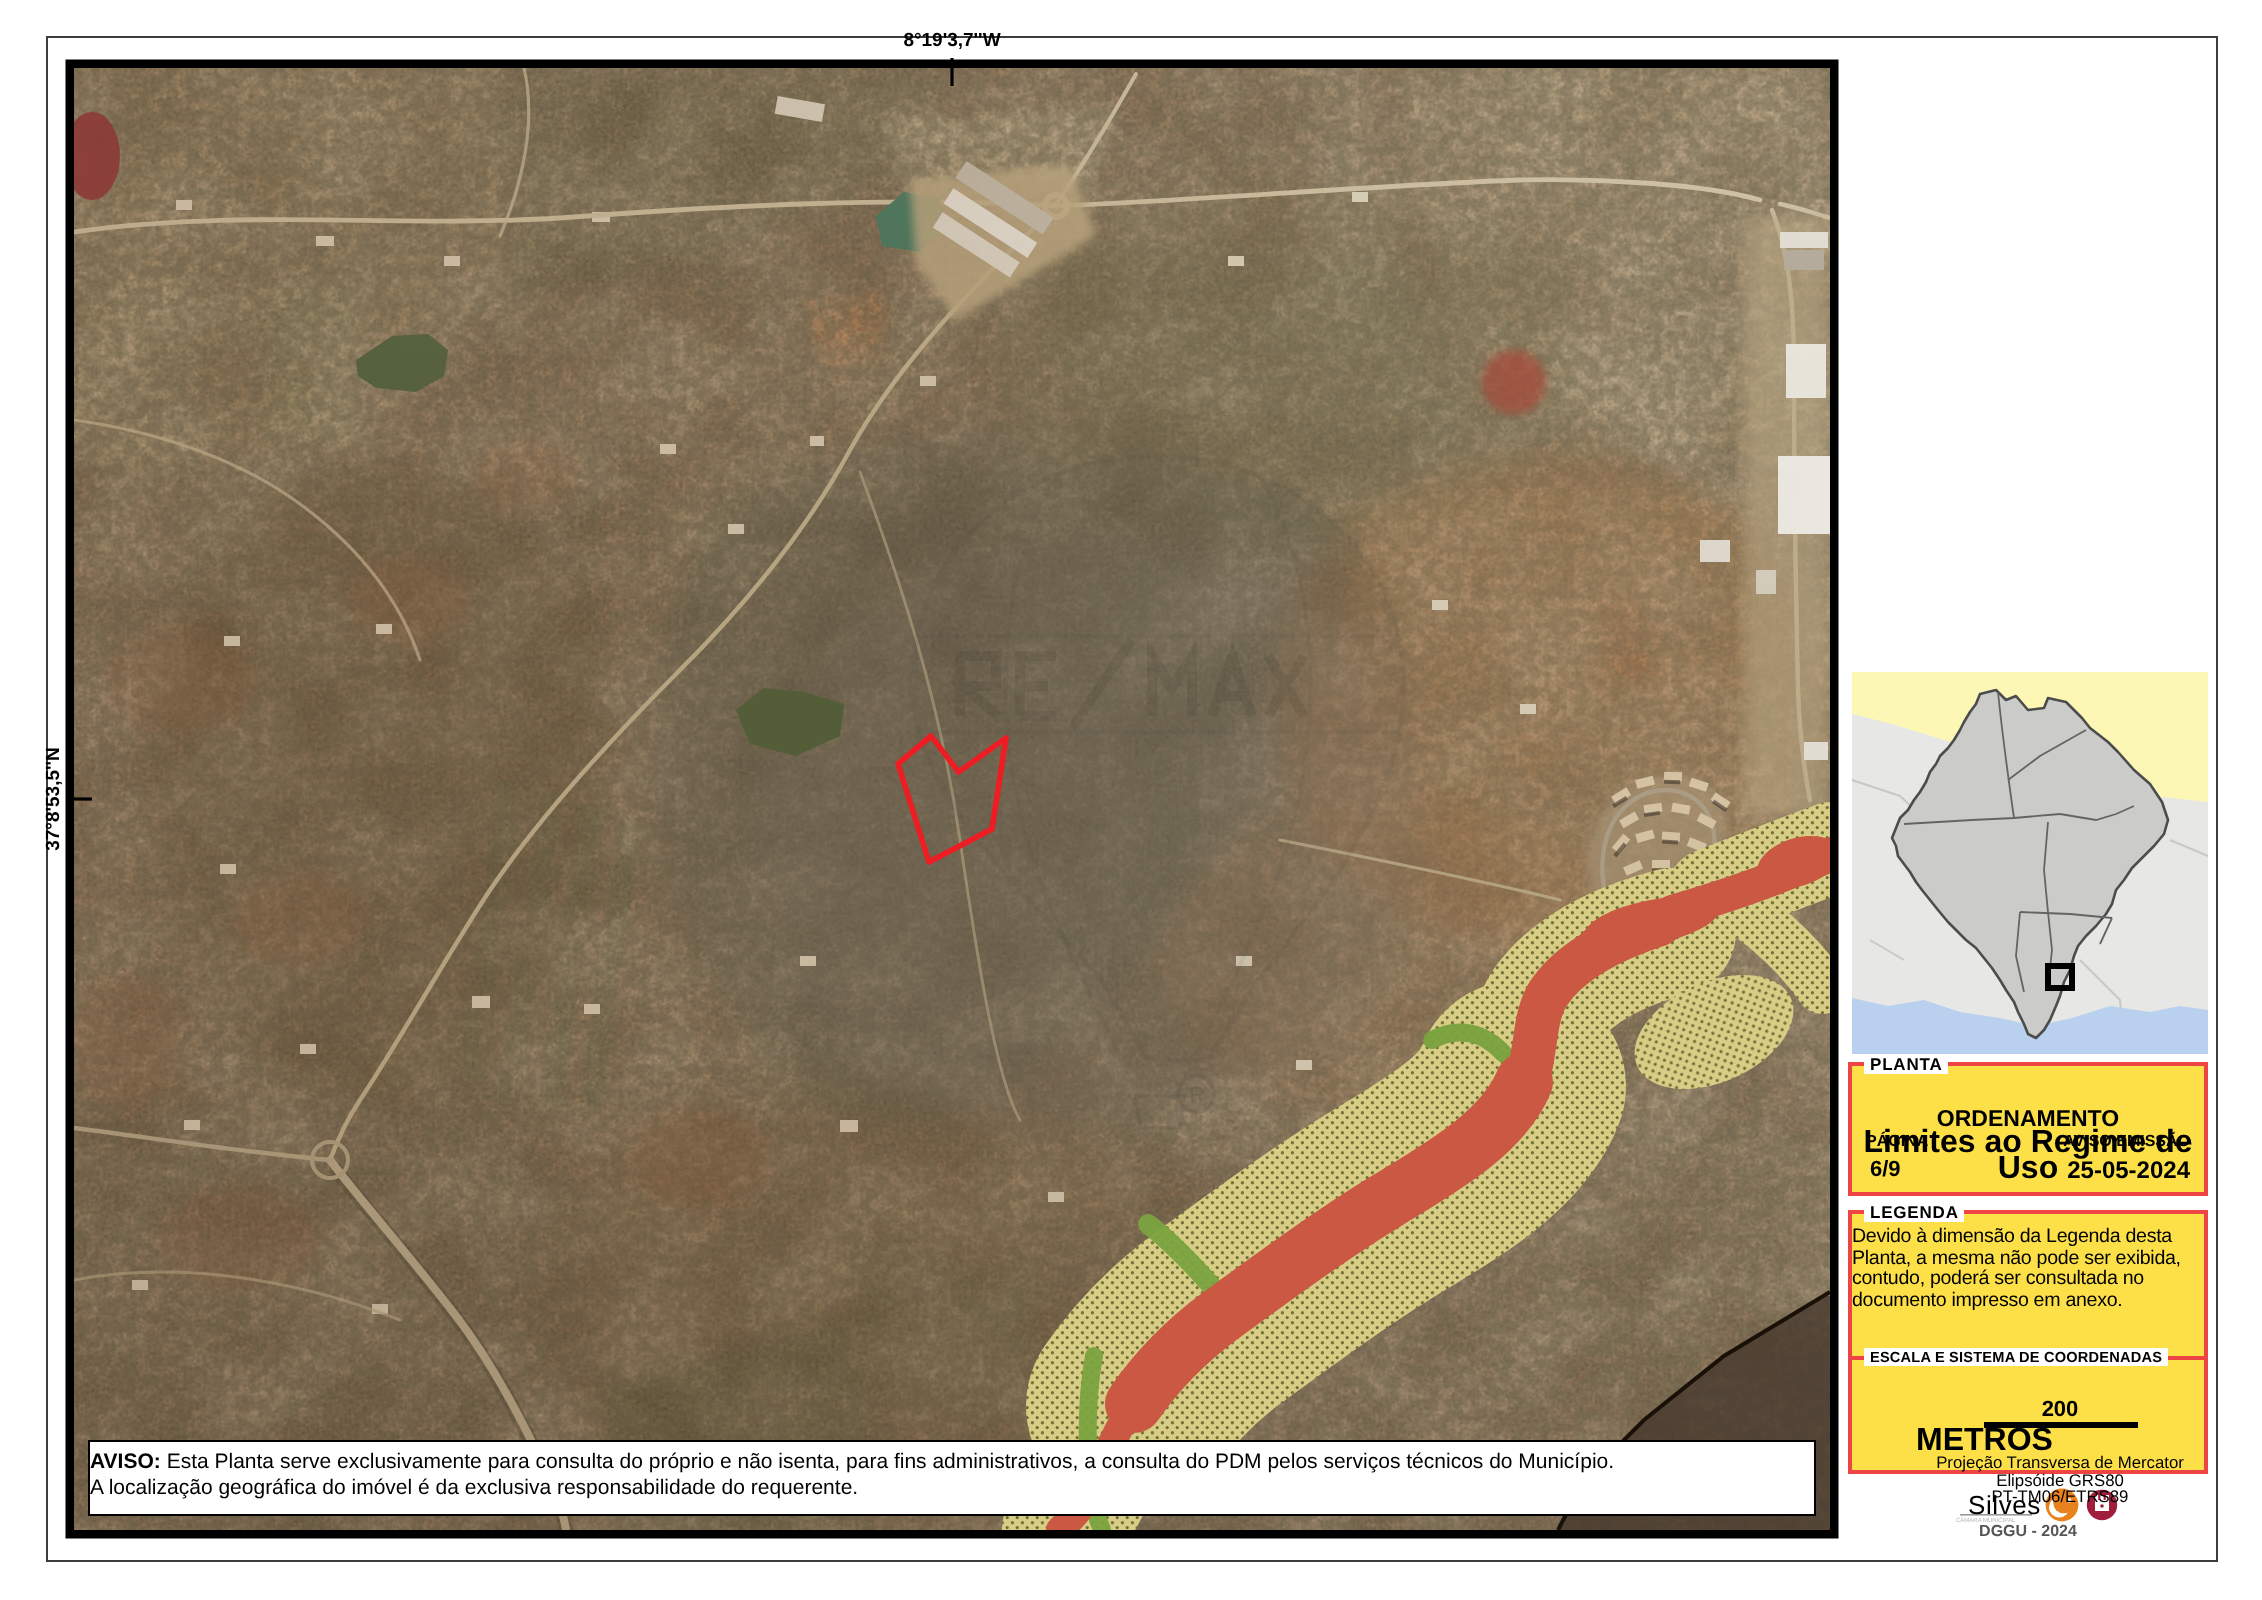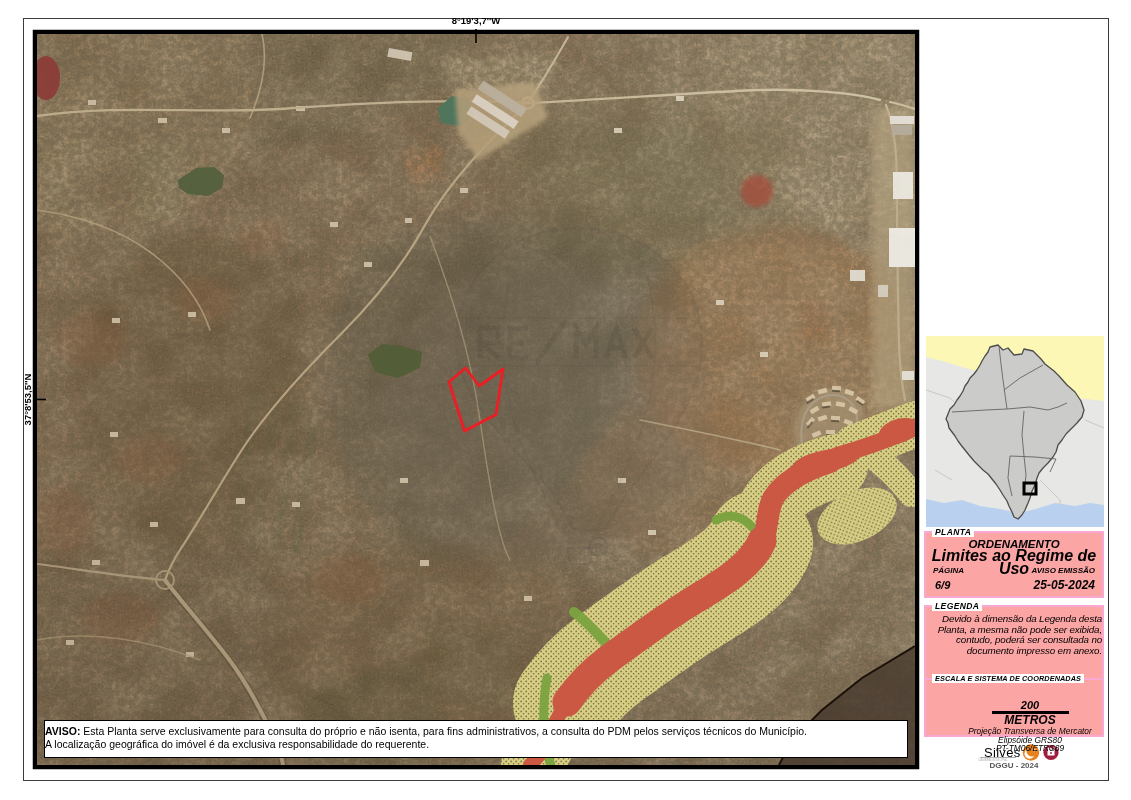--- a/index.html
+++ b/index.html
@@ -1,20 +1,20 @@
 <!DOCTYPE html>
 <html><head>
 <meta charset="utf-8">
 <style>
   html,body{margin:0;padding:0;background:#fff;width:1131px;height:800px;overflow:hidden;}
   *{box-sizing:border-box;}
   body{font-family:"Liberation Sans", sans-serif;}
   .abs{position:absolute;}
   #page{position:relative;width:1131px;height:800px;background:#fff;}
-  .fieldset{position:absolute;border:2px solid #f9a8d4;background:#fca5a5;font-style:italic;}
+  .fieldset{position:absolute;border:2px solid #ef4444;background:#fde047;}
   .flabel{position:absolute;top:-6px;left:6px;background:#fff;padding:0 3px;font-size:8.5px;font-weight:bold;letter-spacing:0.4px;}
 </style>
 </head>
 <body>
 <div id="page">
 
   <div class="abs" style="left:23px;top:18px;width:1086px;height:763px;border:1.5px solid #3c3c3c;"></div>
 
   <div class="abs" style="left:376px;top:15px;width:200px;text-align:center;font-size:9.5px;font-weight:bold;">8°19'3,7''W</div>
 
@@ -428,36 +428,36 @@
     </g>
   </svg>
 
   <div class="abs" style="left:44px;top:720px;width:864px;height:38px;border:1.5px solid #000;background:#fff;text-align:left;font-size:10.5px;line-height:13px;padding-top:4px;">
     <b>AVISO:</b> Esta Planta serve exclusivamente para consulta do próprio e não isenta, para fins administrativos, a consulta do PDM pelos serviços técnicos do Município.<br>
     A localização geográfica do imóvel é da exclusiva responsabilidade do requerente.
   </div>
 
   <div class="fieldset" style="left:924px;top:531px;width:180px;height:67px;">
     <div class="flabel">PLANTA</div>
-    <div style="text-align:center;font-size:11.5px;font-weight:bold;margin-top:5px;line-height:12px;">ORDENAMENTO<br><span style="font-size:16px;">Limites ao Regime de Uso</span></div>
+    <div style="text-align:center;font-size:11.5px;font-weight:bold;margin-top:21px;line-height:12px;">ORDENAMENTO<br><span style="font-size:16px;">Limites ao Regime de Uso</span></div>
     <div class="abs" style="left:7px;top:33px;font-size:8px;font-weight:bold;">PÁGINA</div>
     <div class="abs" style="right:7px;top:33px;font-size:8px;font-weight:bold;">AVISO EMISSÃO</div>
     <div class="abs" style="left:9px;top:46px;font-size:11px;font-weight:bold;">6/9</div>
     <div class="abs" style="right:7px;top:45px;font-size:12px;font-weight:bold;">25-05-2024</div>
   </div>
 
   <div class="fieldset" style="left:924px;top:605px;width:180px;height:80px;">
     <div class="flabel">LEGENDA</div>
-    <div style="text-align:right;font-size:9.8px;letter-spacing:-0.15px;line-height:10.6px;margin-top:7px;">Devido à dimensão da Legenda desta<br>Planta, a mesma não pode ser exibida,<br>contudo, poderá ser consultada no<br>documento impresso em anexo.</div>
+    <div style="text-align:left;font-size:9.8px;letter-spacing:-0.15px;line-height:10.6px;margin-top:7px;">Devido à dimensão da Legenda desta<br>Planta, a mesma não pode ser exibida,<br>contudo, poderá ser consultada no<br>documento impresso em anexo.</div>
   </div>
 
   <div class="fieldset" style="left:924px;top:678px;width:180px;height:59px;padding-left:32px;">
     <div class="flabel" style="font-size:7.3px;letter-spacing:0.1px;">ESCALA E SISTEMA DE COORDENADAS</div>
     <div style="text-align:center;font-size:11px;font-weight:bold;line-height:10px;margin-top:20px;">200</div>
     <div style="margin:1px auto 1px auto;width:77px;height:3.2px;background:#000;"></div>
-    <div style="text-align:center;font-size:12px;font-weight:bold;line-height:11px;">METROS</div>
+    <div style="font-size:16px;font-weight:bold;line-height:11px;">METROS</div>
     <div style="text-align:center;font-size:8.4px;line-height:8.5px;margin-top:1px;">Projeção Transversa de Mercator<br>Elipsóide GRS80<br>PT-TM06/ETRS89</div>
   </div>
 
   <div class="abs" style="left:984px;top:744.5px;font-size:13px;color:#000000;letter-spacing:0.3px;">Silves</div>
   <div class="abs" style="left:978px;top:757.5px;font-size:3px;color:#b5b5b5;">CÂMARA MUNICIPAL</div>
   <div class="abs" style="left:964px;top:760.5px;width:100px;text-align:center;font-size:8px;font-weight:bold;color:#555;">DGGU - 2024</div>
 </div>
 
 </body></html>

